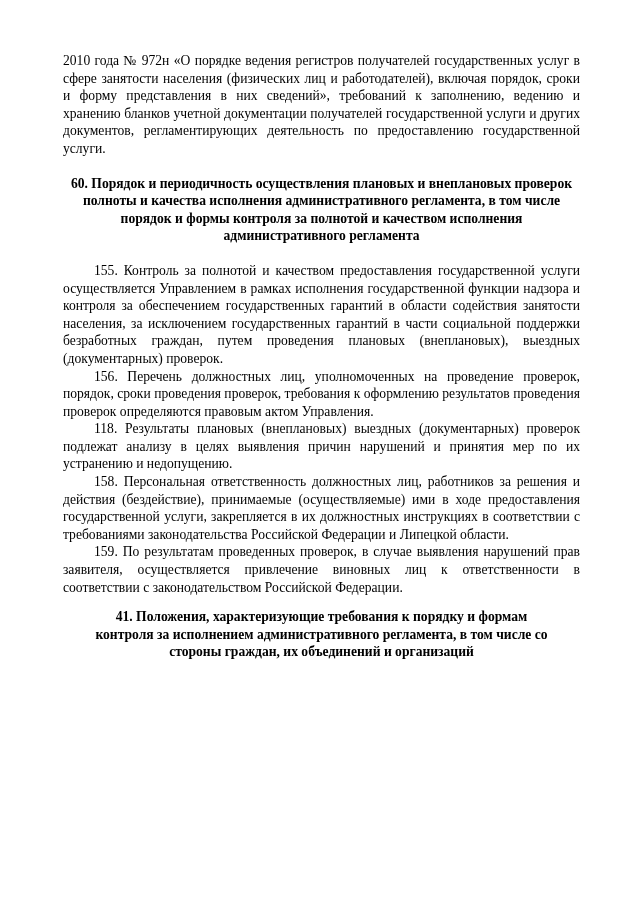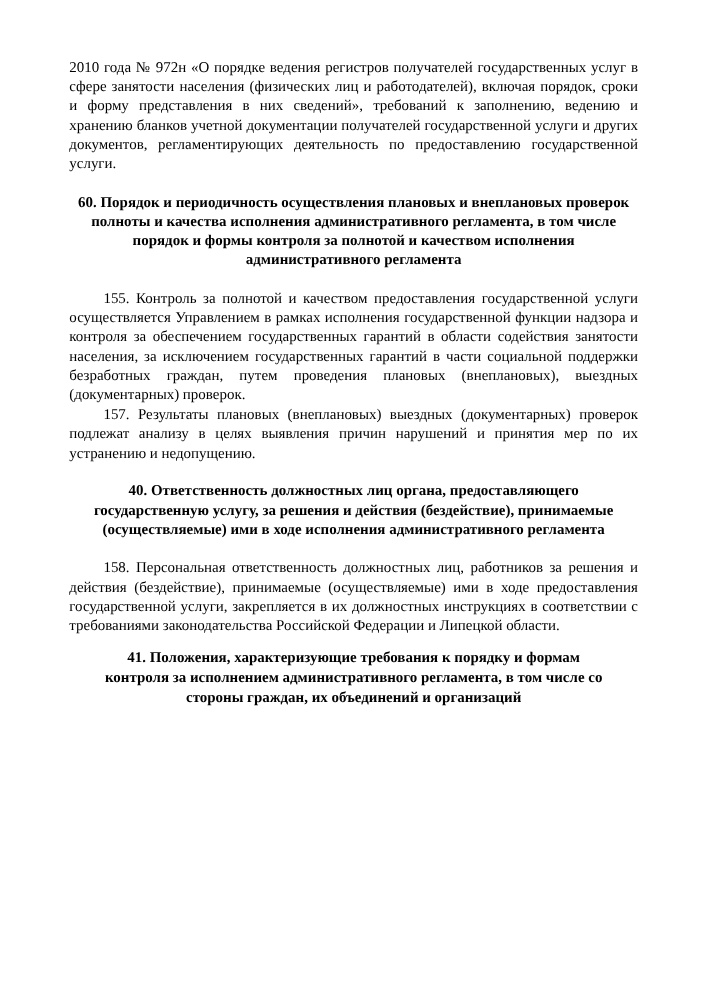--- a/index.html
+++ b/index.html
@@ -43,23 +43,24 @@
 </head>
 <body>
 
 <div class="page">
   <p class="para continuation">2010 года № 972н «О порядке ведения регистров получателей государственных услуг в сфере занятости населения (физических лиц и работодателей), включая порядок, сроки и форму представления в них сведений», требований к заполнению, ведению и хранению бланков учетной документации получателей государственной услуги и других документов, регламентирующих деятельность по предоставлению государственной услуги.</p>
 
   <p class="heading">60. Порядок и периодичность осуществления плановых и внеплановых проверок полноты и качества исполнения административного регламента, в том числе порядок и формы контроля за полнотой и качеством исполнения административного регламента</p>
 
   <p class="para">155. Контроль за полнотой и качеством предоставления государственной услуги осуществляется Управлением в рамках исполнения государственной функции надзора и контроля за обеспечением государственных гарантий в области содействия занятости населения, за исключением государственных гарантий в части социальной поддержки безработных граждан, путем проведения плановых (внеплановых), выездных (документарных) проверок.</p>
 
+  <p class="para">156. Перечень должностных лиц, уполномоченных на проведение проверок, порядок, сроки проведения проверок, требования к оформлению результатов проведения проверок определяются правовым актом Управления.</p>
 
 
-  <p class="para">157. Результаты плановых (внеплановых) выездных (документарных) проверок подлежат анализу в целях выявления причин нарушений и принятия мер по их устранению и недопущению.</p>
+  <p class="para">118. Результаты плановых (внеплановых) выездных (документарных) проверок подлежат анализу в целях выявления причин нарушений и принятия мер по их устранению и недопущению.</p>
 
-  <p class="heading">40. Ответственность должностных лиц органа, предоставляющего государственную услугу, за решения и действия (бездействие), принимаемые (осуществляемые) ими в ходе исполнения административного регламента</p>
 
   <p class="para">158. Персональная ответственность должностных лиц, работников за решения и действия (бездействие), принимаемые (осуществляемые) ими в ходе предоставления государственной услуги, закрепляется в их должностных инструкциях в соответствии с требованиями законодательства Российской Федерации и Липецкой области.</p>
 
+  <p class="para">159. По результатам проведенных проверок, в случае выявления нарушений прав заявителя, осуществляется привлечение виновных лиц к ответственности в соответствии с законодательством Российской Федерации.</p>
 
   <p class="heading narrow last">41. Положения, характеризующие требования к порядку и формам контроля за исполнением административного регламента, в том числе со стороны граждан, их объединений и организаций</p>
 </div>
 
 </body></html>

